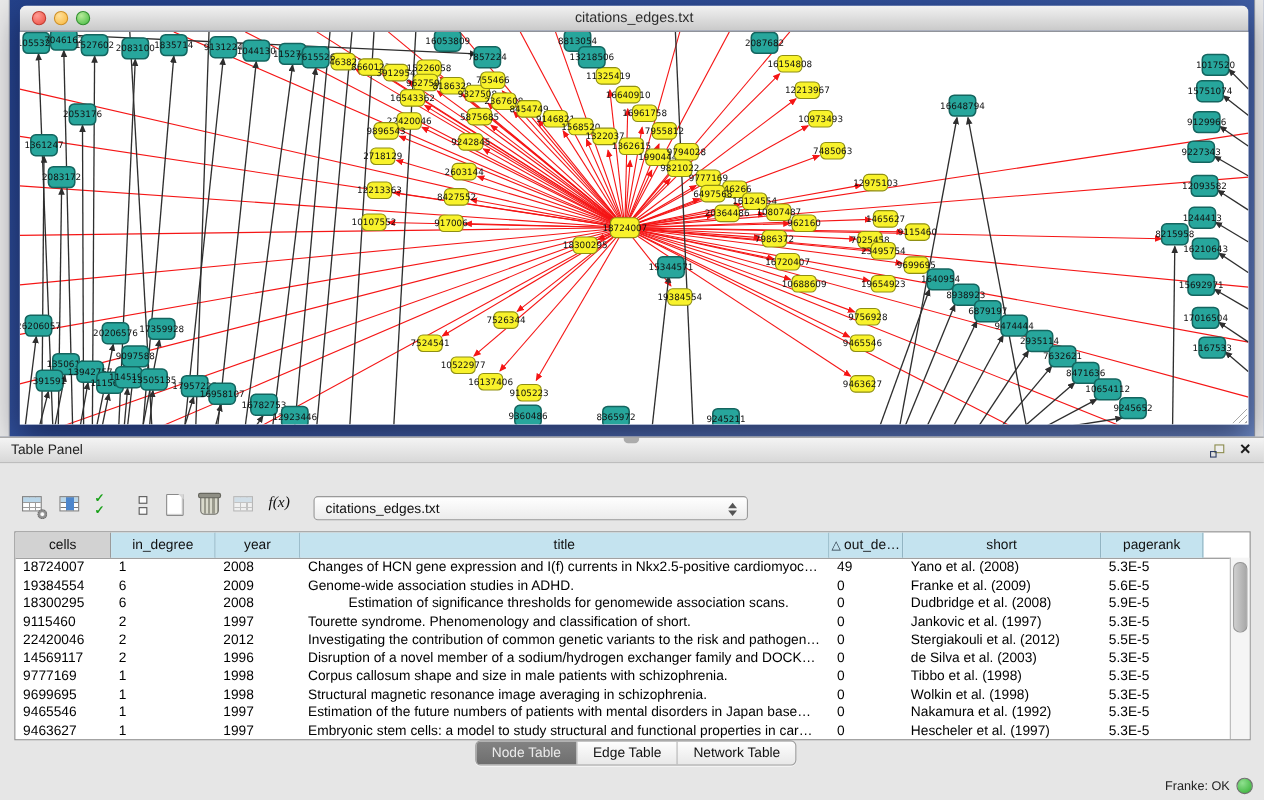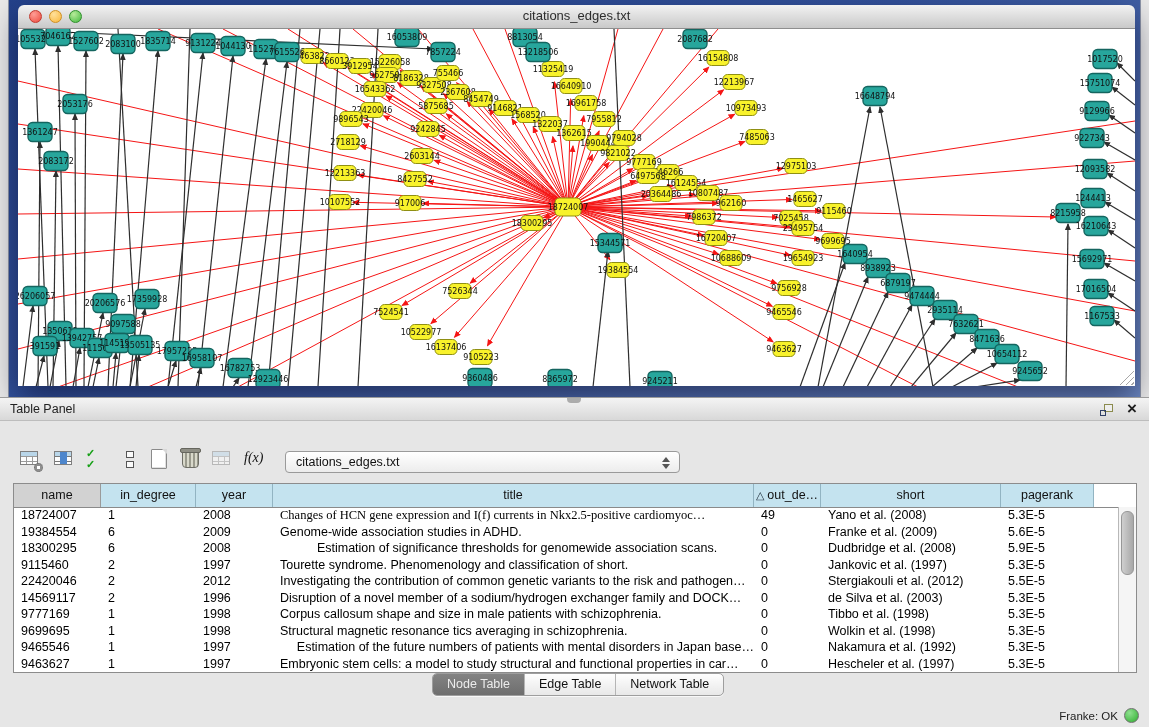--- a/index.html
+++ b/index.html
@@ -807,34 +807,34 @@
     <div id="tsel">
       <span class="selval">citations_edges.txt</span>
       <span class="updown">
           <i class="u"></i>
           <i class="d"></i>
         </span>
     </div>
 
     <div id="twrap">
       <div id="thead">
-          <div class="hcell gray" style="width: 87px;">name</div>
+          <div class="hcell gray" style="width: 87px;">cells</div>
           <div class="hcell" style="width: 95px;">in_degree</div>
           <div class="hcell" style="width: 77px;">year</div>
           <div class="hcell" style="width: 481px;">title</div>
           <div class="hcell" style="width: 67px;"><span class="sortglyph">△</span>out_de…</div>
           <div class="hcell" style="width: 180px;">short</div>
           <div class="hcell" style="width: 93px;">pagerank</div>
         </div>
       <div id="tbody">
           <div class="trow">
             <div class="tcell" style="width: 87px;">18724007</div>
             <div class="tcell" style="width: 95px;">1</div>
             <div class="tcell" style="width: 77px;">2008</div>
-            <div class="tcell" style="width: 481px; font-family: Liberation Serif, serif;">Changes of HCN gene expression and I(f) currents in Nkx2.5-positive cardiomyoc…</div>
+            <div class="tcell" style="width: 481px;">Changes of HCN gene expression and I(f) currents in Nkx2.5-positive cardiomyoc…</div>
             <div class="tcell" style="width: 67px;">49</div>
             <div class="tcell" style="width: 180px;">Yano et al. (2008)</div>
             <div class="tcell" style="width: 93px;">5.3E-5</div>
           </div>
           <div class="trow">
             <div class="tcell" style="width: 87px;">19384554</div>
             <div class="tcell" style="width: 95px;">6</div>
             <div class="tcell" style="width: 77px;">2009</div>
             <div class="tcell" style="width: 481px;">Genome-wide association studies in ADHD.</div>
             <div class="tcell" style="width: 67px;">0</div>
@@ -883,30 +883,30 @@
             <div class="tcell" style="width: 77px;">1998</div>
             <div class="tcell" style="width: 481px;">Corpus callosum shape and size in male patients with schizophrenia.</div>
             <div class="tcell" style="width: 67px;">0</div>
             <div class="tcell" style="width: 180px;">Tibbo et al. (1998)</div>
             <div class="tcell" style="width: 93px;">5.3E-5</div>
           </div>
           <div class="trow">
             <div class="tcell" style="width: 87px;">9699695</div>
             <div class="tcell" style="width: 95px;">1</div>
             <div class="tcell" style="width: 77px;">1998</div>
-            <div class="tcell" style="width: 481px;">Structural magnetic resonance tics averaging in schizophrenia.</div>
+            <div class="tcell" style="width: 481px;">Structural magnetic resonance image averaging in schizophrenia.</div>
             <div class="tcell" style="width: 67px;">0</div>
             <div class="tcell" style="width: 180px;">Wolkin et al. (1998)</div>
             <div class="tcell" style="width: 93px;">5.3E-5</div>
           </div>
           <div class="trow">
             <div class="tcell" style="width: 87px;">9465546</div>
             <div class="tcell" style="width: 95px;">1</div>
             <div class="tcell" style="width: 77px;">1997</div>
-            <div class="tcell" style="width: 481px; text-align: right;">Estimation of the future numbers of patients with mental disorders in Japan base…</div>
+            <div class="tcell" style="width: 481px;">Estimation of the future numbers of patients with mental disorders in Japan base…</div>
             <div class="tcell" style="width: 67px;">0</div>
             <div class="tcell" style="width: 180px;">Nakamura et al. (1992)</div>
             <div class="tcell" style="width: 93px;">5.3E-5</div>
           </div>
           <div class="trow">
             <div class="tcell" style="width: 87px;">9463627</div>
             <div class="tcell" style="width: 95px;">1</div>
             <div class="tcell" style="width: 77px;">1997</div>
             <div class="tcell" style="width: 481px;">Embryonic stem cells: a model to study structural and functional properties in car…</div>
             <div class="tcell" style="width: 67px;">0</div>

